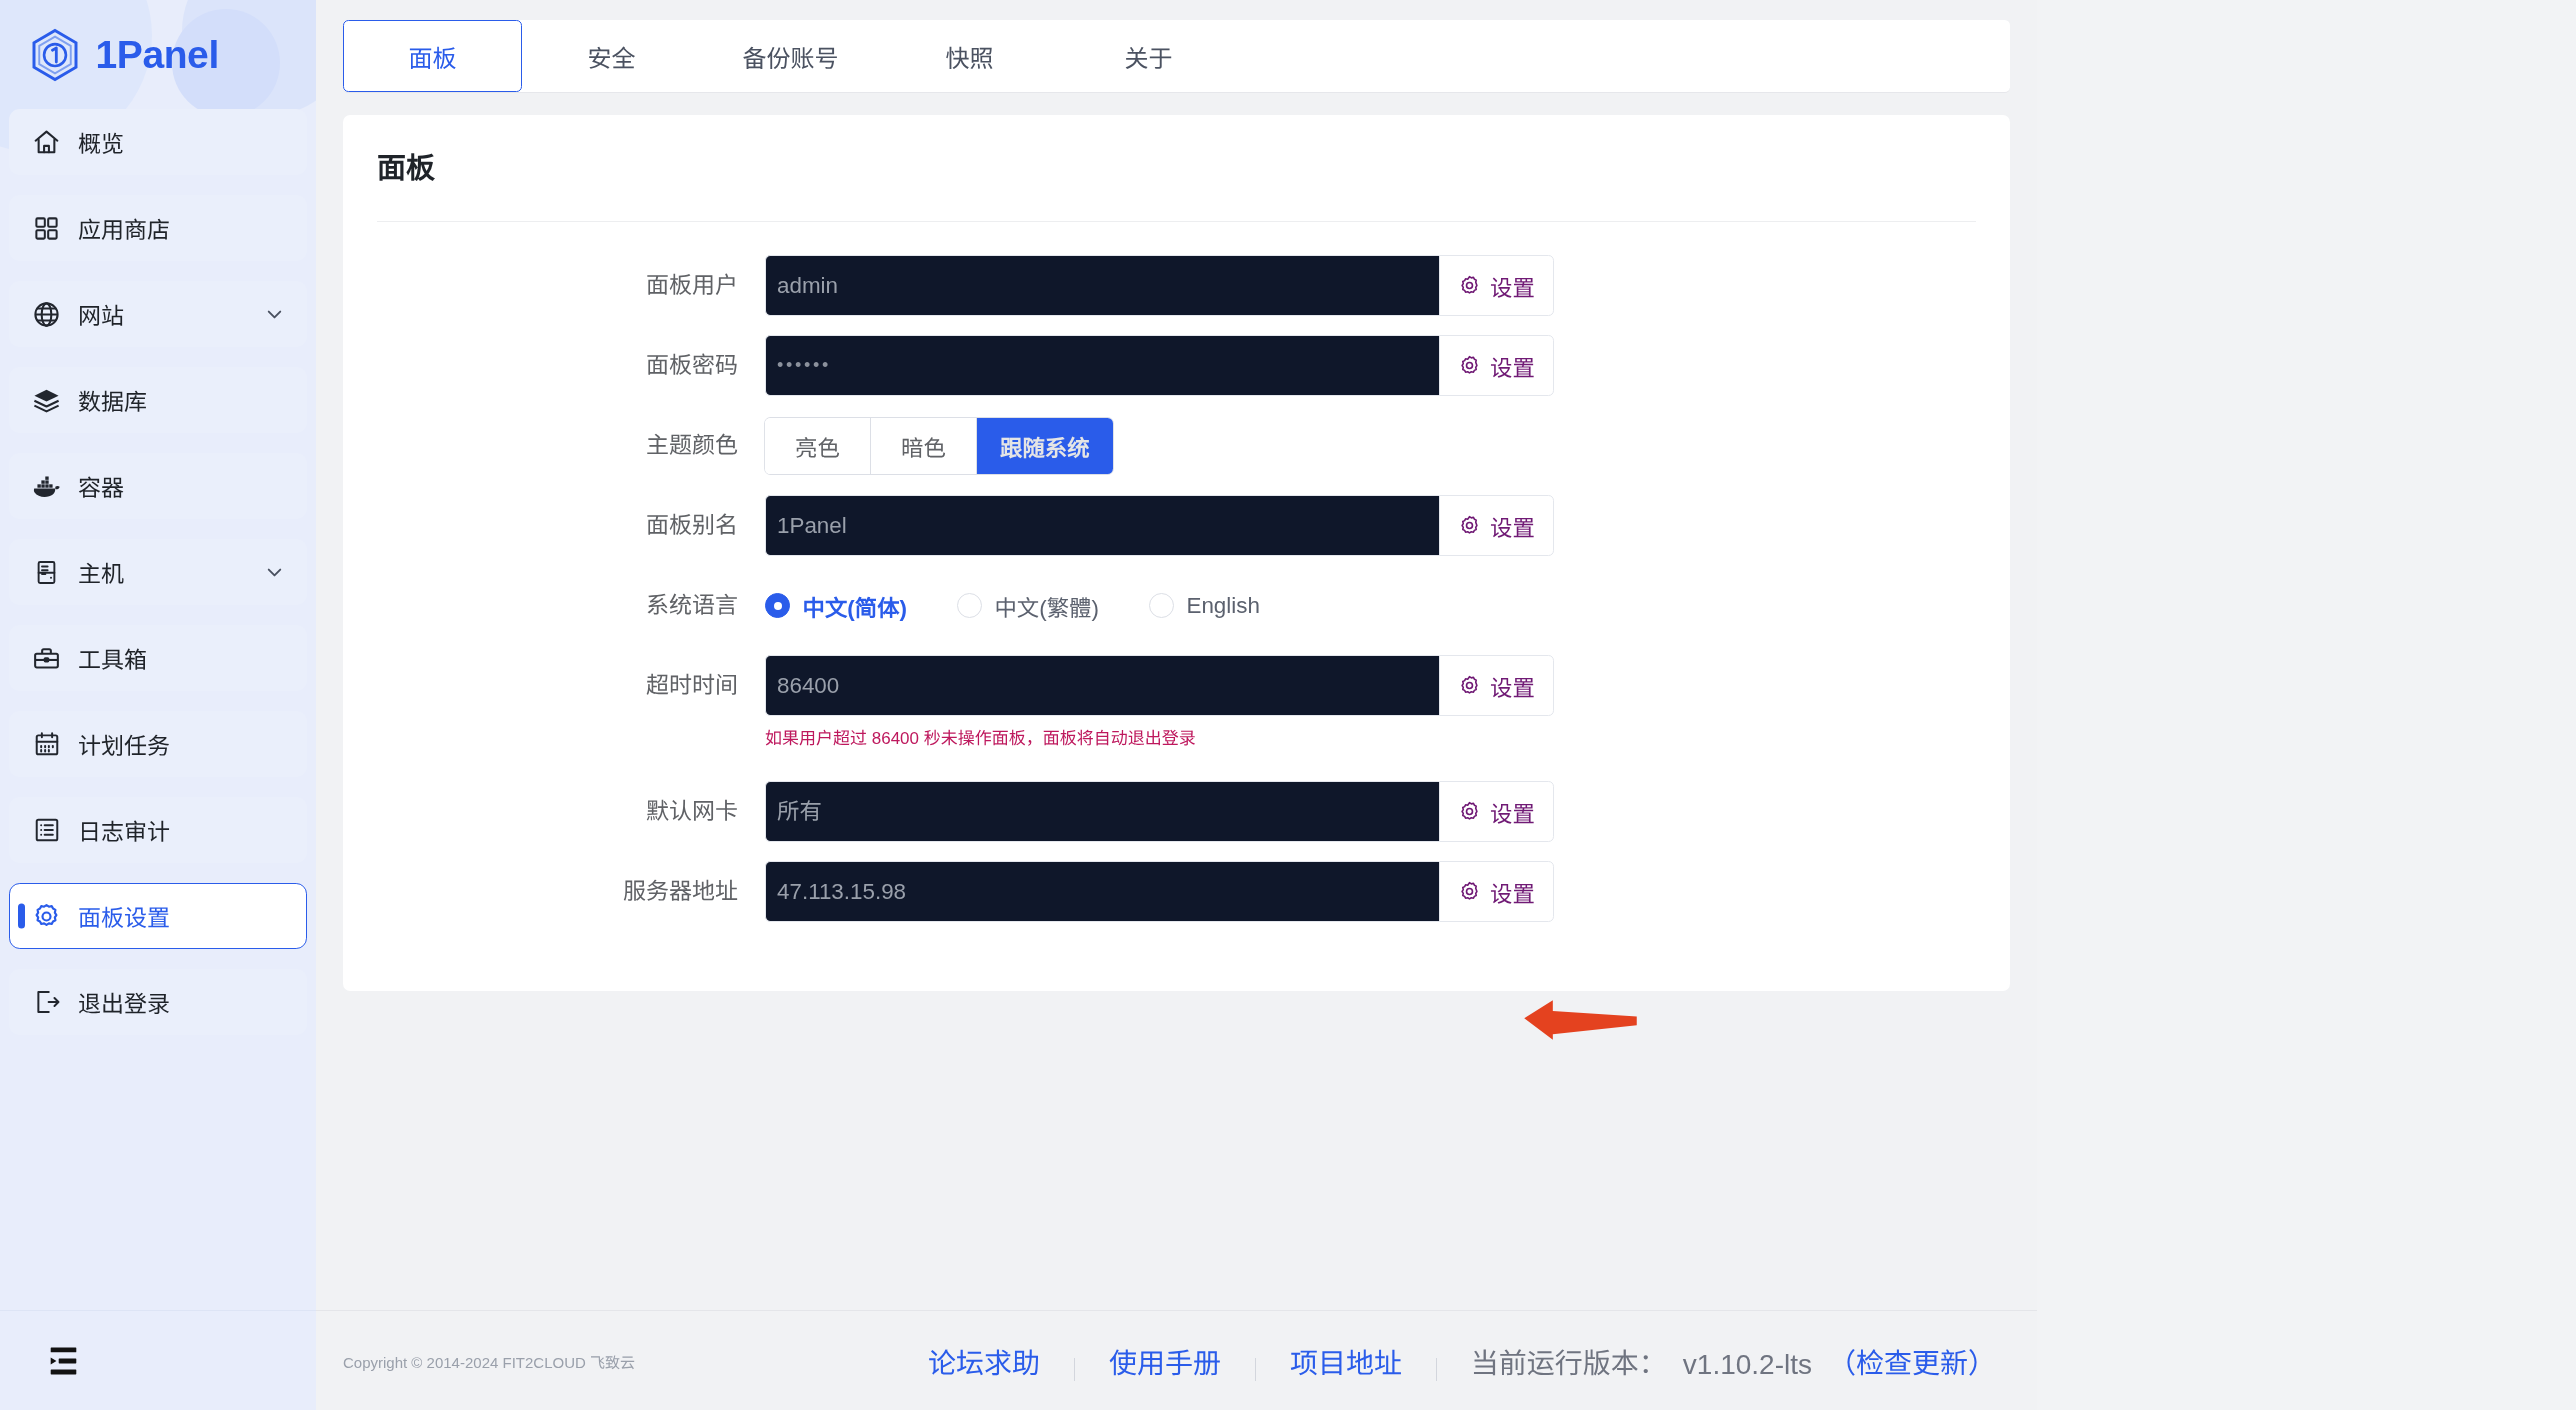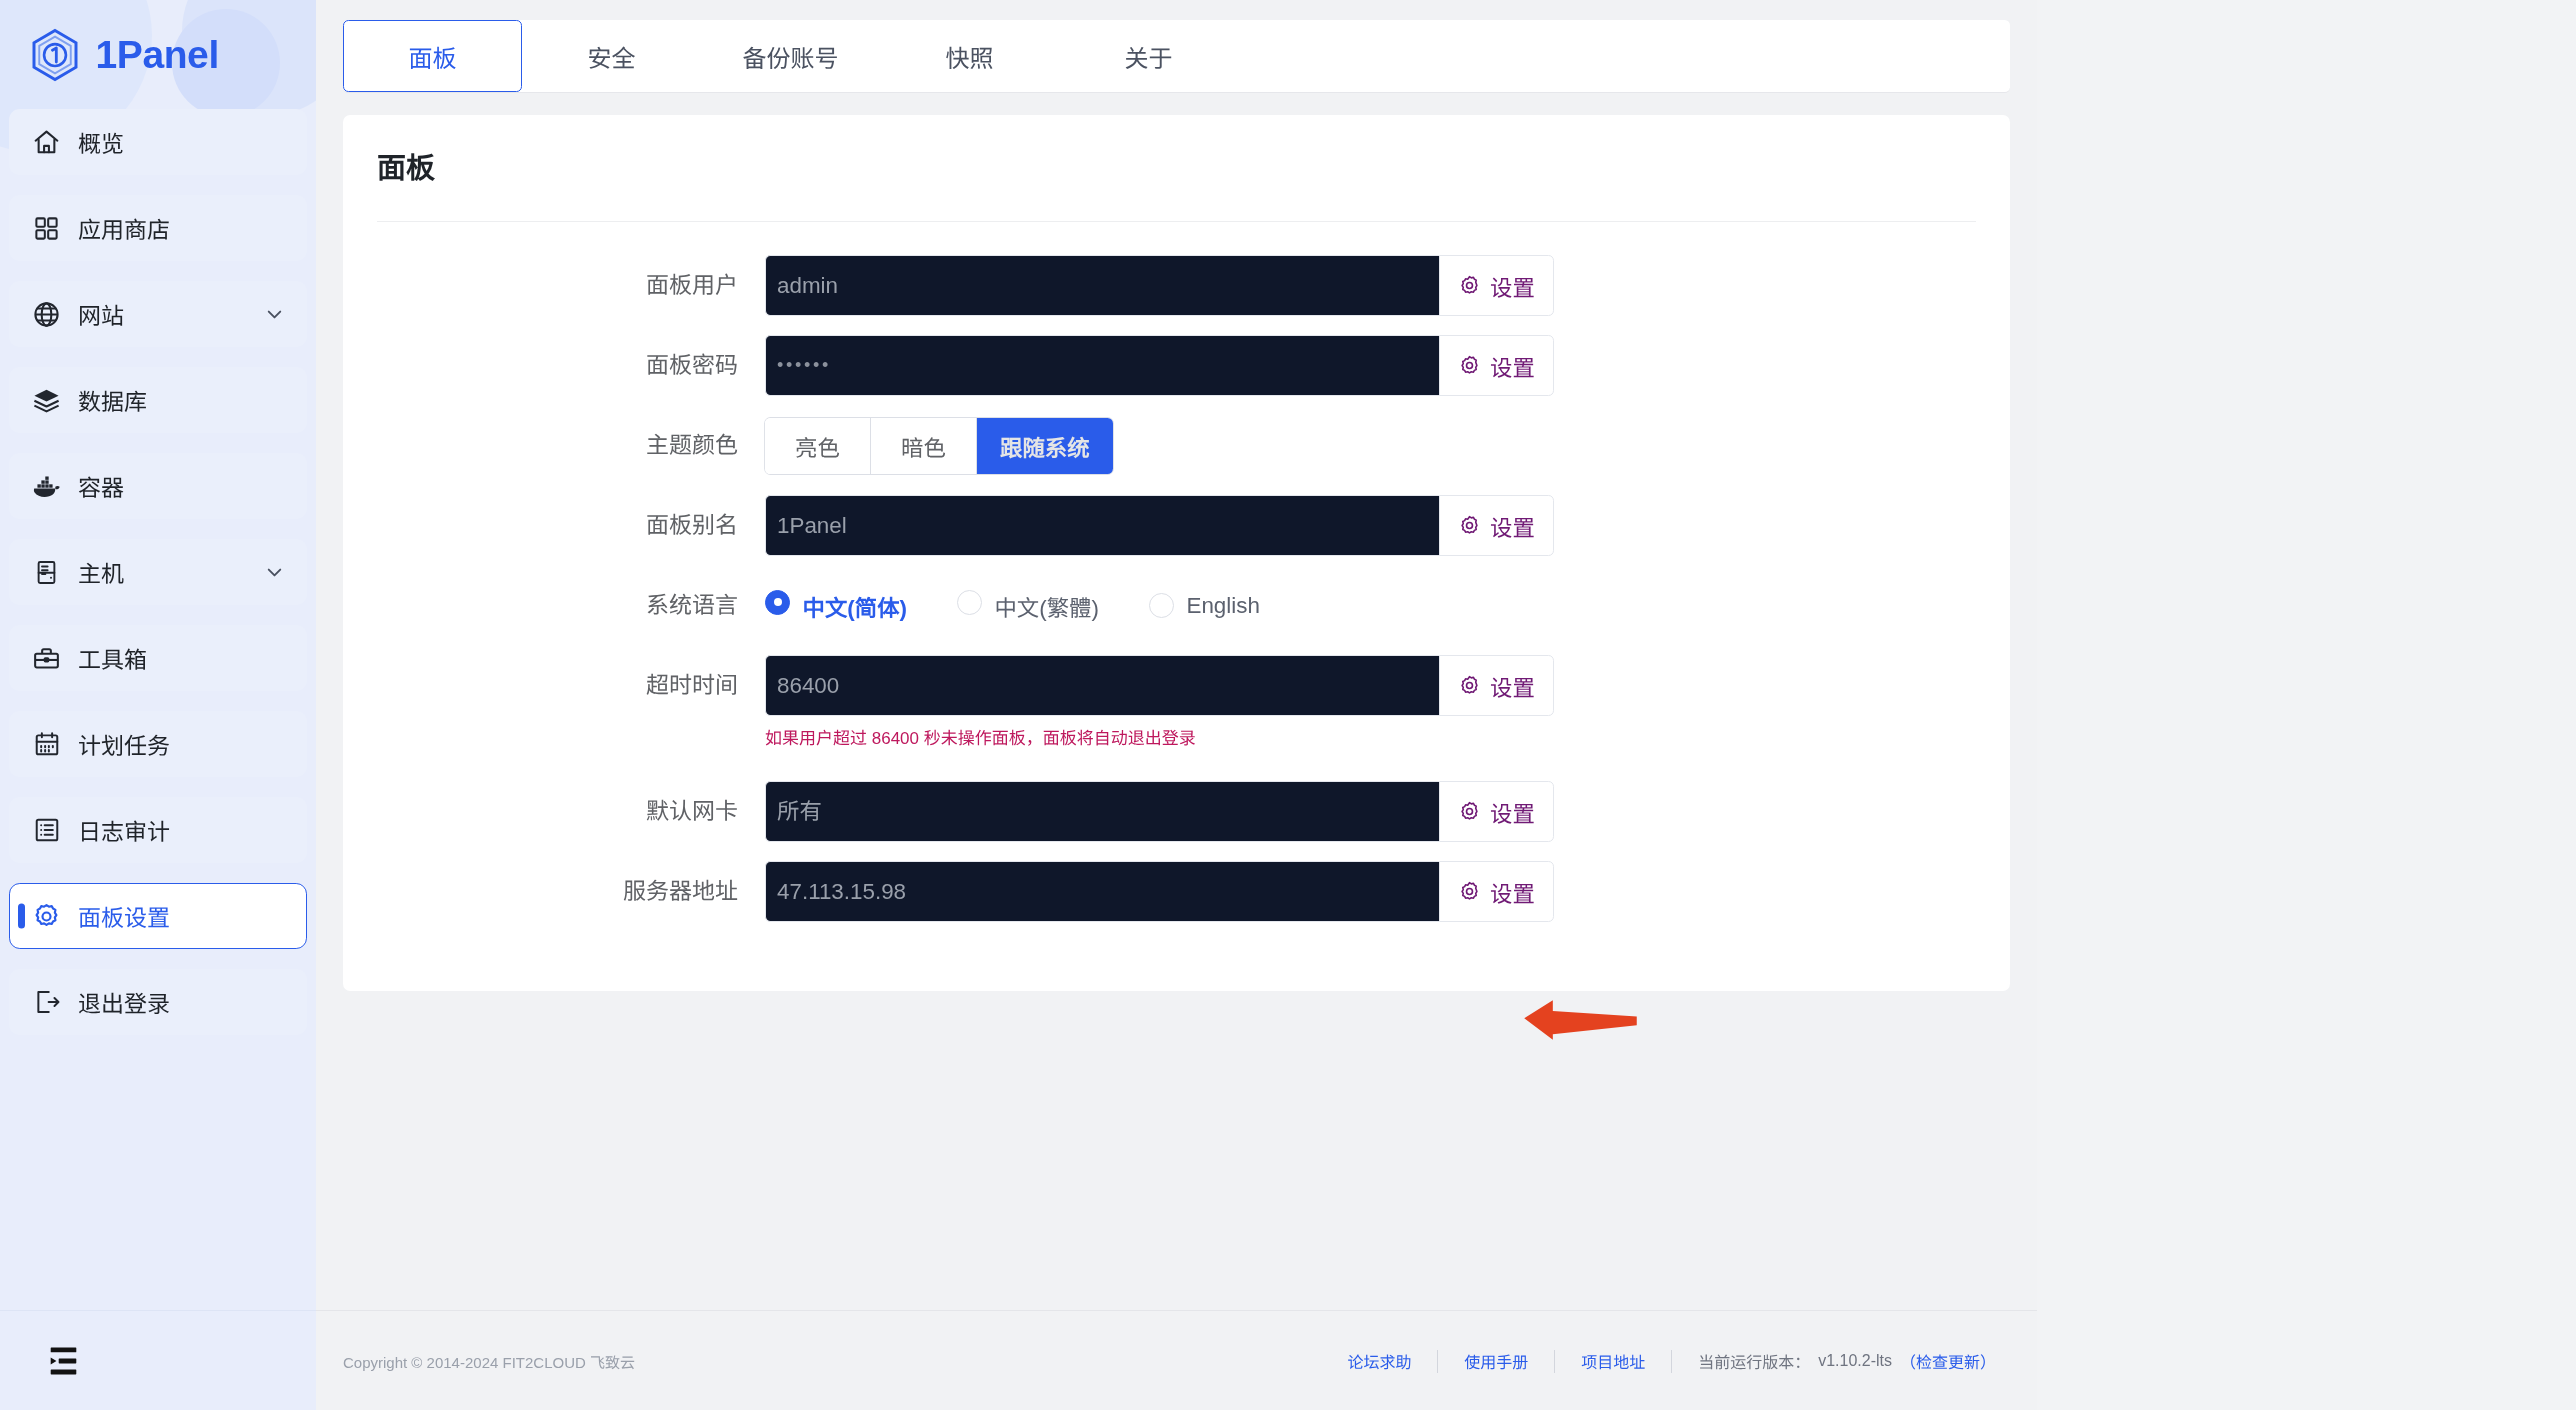--- a/index.html
+++ b/index.html
@@ -308,20 +308,21 @@
 
   
   .radio-list {
     display: flex;
     align-items: center;
     gap: 50px;
     height: 61px;
   }
   .radio-opt {
     display: flex;
+    align-items: center;
     gap: 12.5px;
     cursor: pointer;
     font-size: 22.4px;
     color: #5b616e;
     white-space: nowrap;
   }
   .radio-dot {
     width: 25px; height: 25px;
     border-radius: 50%;
     border: 1.8px solid #dcdfe6;
@@ -360,23 +361,23 @@
     padding: 0 41px 0 27px;
   }
   .copyright {
     font-size: 15px;
     color: #9aa0ab;
     white-space: nowrap;
   }
   .footer-spacer { flex: 1 1 auto; }
   .footer-links {
     display: flex;
-    align-items: center;
-    gap: 8px;
-    font-size: 16px;
+    align-items: flex-end;
+    gap: 16px;
+    font-size: 28px;
     white-space: nowrap;
   }
   .footer-link {
     color: #2a5cea;
     cursor: pointer;
     padding: 0 18px;
   }
   .footer-sep {
     width: 0.9px;
     height: 23px;

